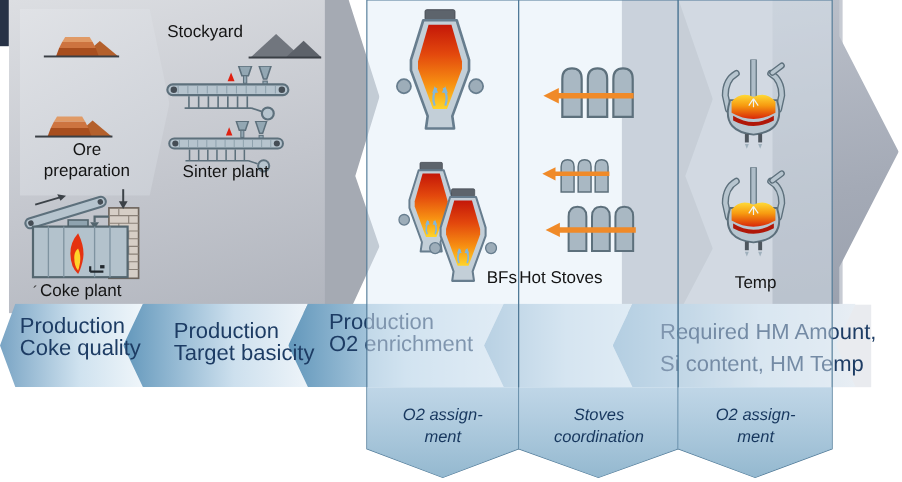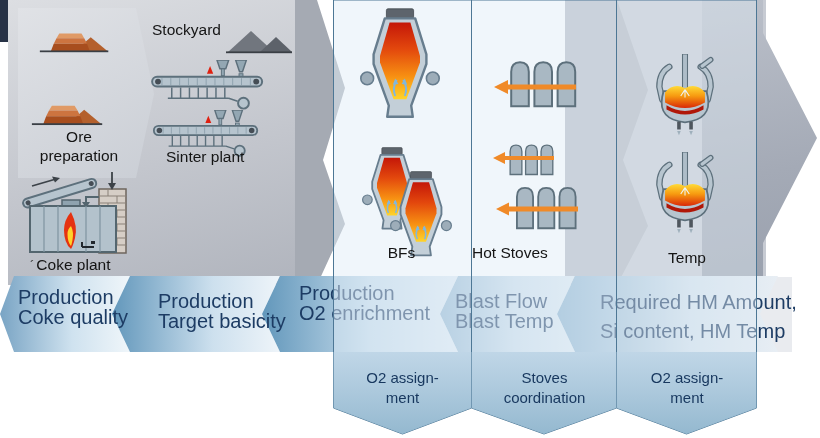--- a/index.html
+++ b/index.html
@@ -47,25 +47,25 @@
   
   #art{left:0;top:0;z-index:30;pointer-events:none;}
 
   
   .stage-label{position:absolute;z-index:31;color:#141414;font-size:15.5px;line-height:19px;white-space:nowrap;}
   #lbl-stockyard{left:152px;top:20px;}
   #lbl-ore{left:18px;top:127px;width:122px;text-align:center;white-space:normal;}
   #lbl-sinter{left:166px;top:147px;}
   #lbl-coke{left:30px;top:255px;}
   #lbl-coke .tick{font-size:13px;color:#333;margin-right:2px;}
-  #lbl-bfs{left:333px;top:243px;width:137px;text-align:center;}
+  #lbl-bfs{left:333px;top:243px;width:137px;text-align:right;}
   #lbl-stoves{left:472px;top:243px;width:145px;text-align:left;}
   #lbl-bofs{left:617px;top:248px;width:140px;text-align:center;}
 
-  .banner-text{position:absolute;z-index:31;color:#17375e;font-size:15px;line-height:20px;text-align:center;}
+  .banner-text{position:absolute;z-index:31;color:#17375e;font-size:15px;line-height:20px;text-align:center;font-style:italic;}
   #banner-1{left:333px;top:368px;width:139px;}
   #banner-2{left:472px;top:368px;width:145px;}
   #banner-3{left:617px;top:368px;width:140px;}
 </style>
 </head>
 <body>
 
 <div id="stage">
 
   <div class="abs" id="dark-sliver"></div>
@@ -87,24 +87,20 @@
     <div>Production</div>
     <div>Coke quality</div>
   </div>
   <div class="band-text" id="band-t2">
     <div>Production</div>
     <div>Target basicity</div>
   </div>
   <div class="band-text" id="band-t3">
     <div>Production</div>
     <div>O2 enrichment</div>
-  </div>
-  <div class="band-text" id="band-t4">
-    <div>Blast Flow</div>
-    <div>Blast Temp</div>
   </div>
   <div class="band-text" id="band-t5">
     <div>Required HM Amount,</div>
     <div>Si content, HM Temp</div>
   </div>
 
   <svg class="abs" id="panels" width="820" height="438">
     <defs>
       <linearGradient id="gradBanner" x1="0" y1="0" x2="0" y2="1">
         <stop offset="0" stop-color="#b3cee2" stop-opacity="0.8"></stop>

